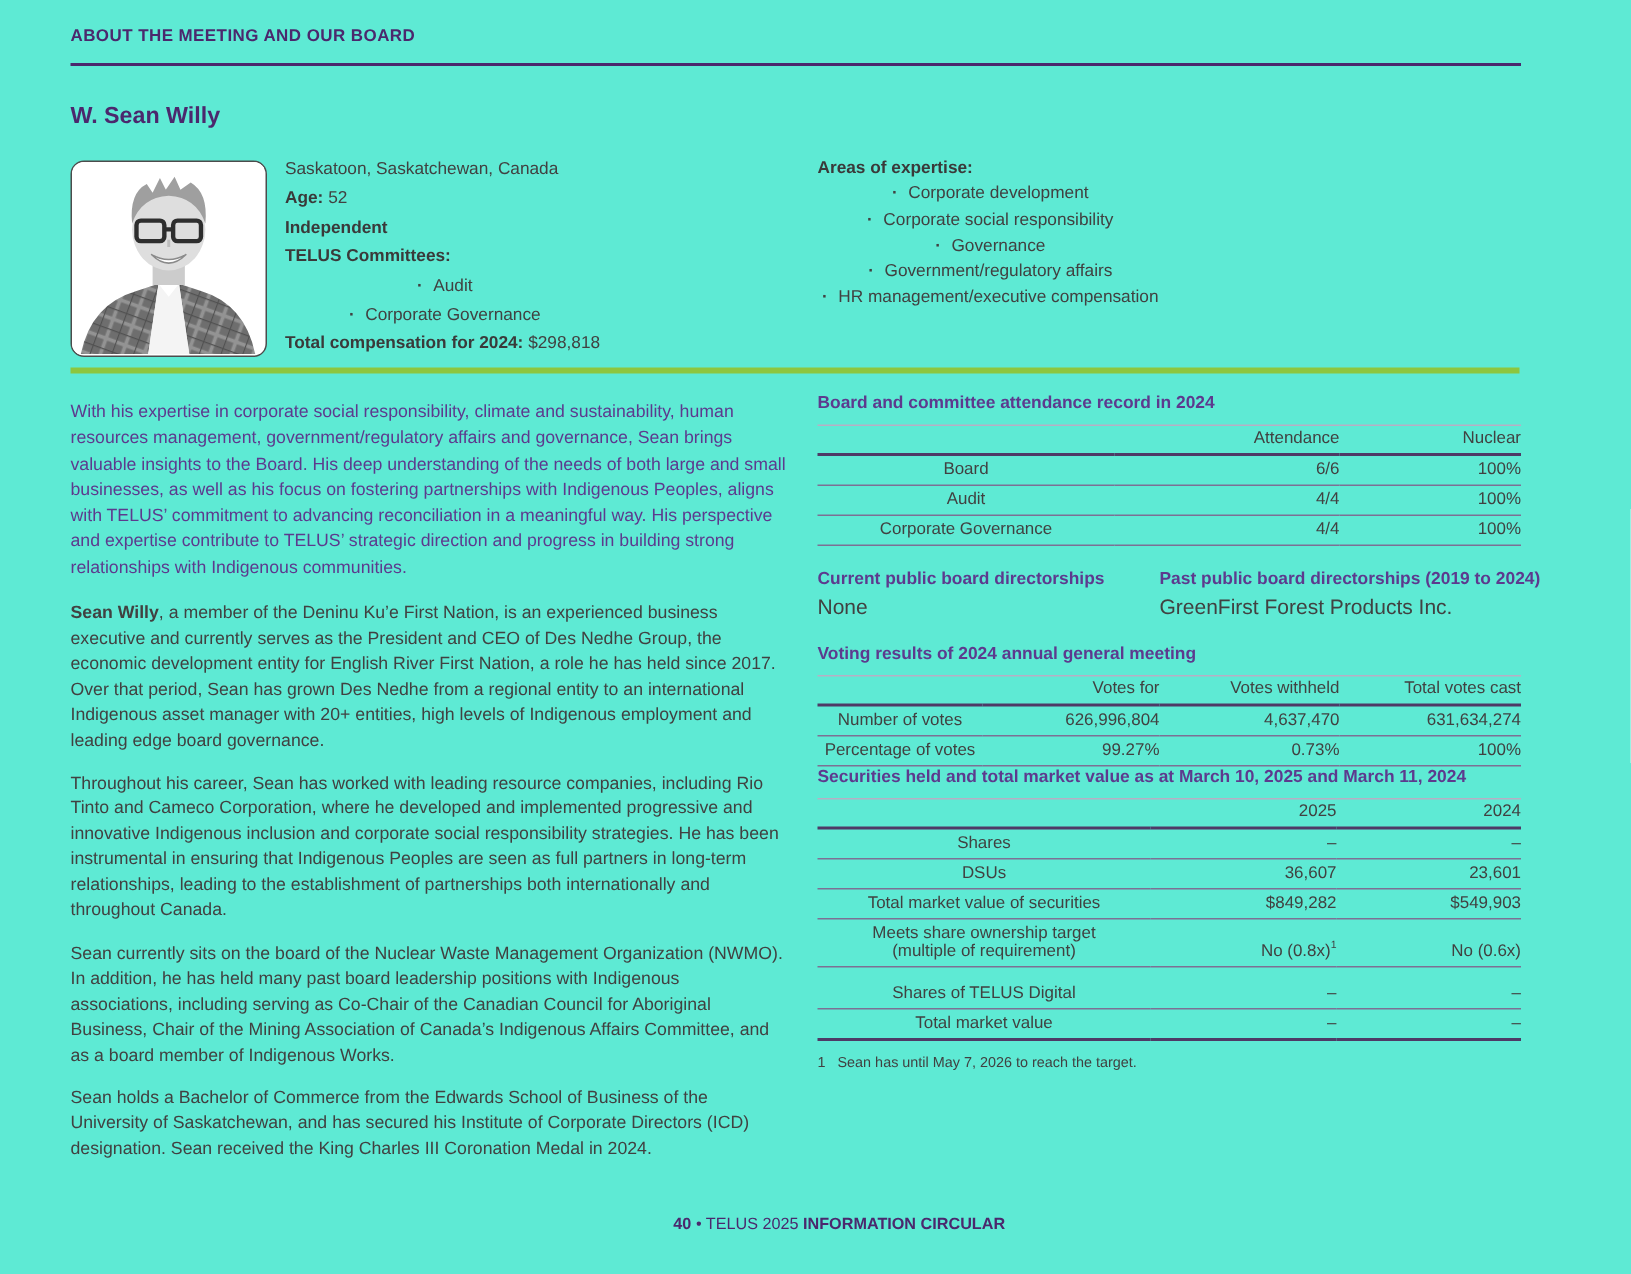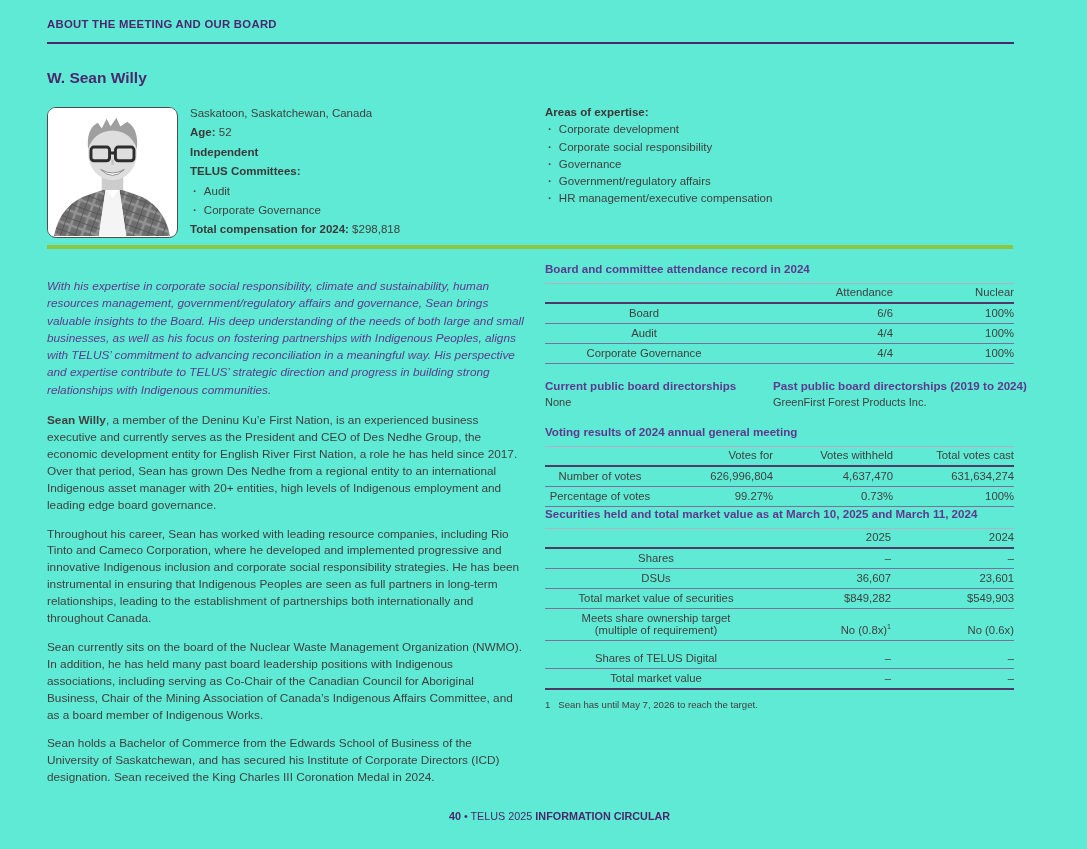--- a/index.html
+++ b/index.html
@@ -12,31 +12,31 @@
   .top-rule{position:absolute;left:47px;top:42px;width:967px;height:2px;background:var(--purple,#4B286D);}
 
   
   .name{position:absolute;left:47px;top:69px;margin:0;font-size:15.5px;font-weight:bold;color:var(--purple,#4B286D);}
   .photo{position:absolute;left:47px;top:107px;width:131px;height:131px;border:1.5px solid #4c4c4c;
     border-radius:9px;overflow:hidden;background:#fff;box-sizing:border-box;}
   .photo svg{display:block;}
   .profile{position:absolute;left:190px;top:104px;font-size:11.5px;line-height:19.4px;}
   .expertise{position:absolute;left:545px;top:104px;font-size:11.5px;line-height:17.3px;}
   .pl b{font-weight:bold;color:#3a3a3a;}
-  ul.bullets{list-style:none;margin:0;padding:0;}
+  ul.bullets{list-style:none;margin:0;padding:0;text-align:center;}
   ul.bullets li{padding-left:3px;}
   ul.bullets li::before{content:"·";font-weight:bold;margin-right:7px;}
   .profile ul.bullets li{line-height:19.4px;}
 
   
   .green-rule{position:absolute;left:47px;top:245px;width:966px;height:4px;background:var(--green,#8DC63F);}
 
   
   .left-col{position:absolute;left:47px;top:262px;width:477px;font-size:11.8px;line-height:16.9px;}
-  .highlight{margin:16px 0 13px 0;font-style:italic;color:var(--purple_mid,#5D3A8E);line-height:17.3px;}
+  .highlight{margin:4px 0 13px 0;color:var(--purple_mid,#5D3A8E);line-height:17.3px;}
   .left-col p.bp{margin:0 0 12px 0;}
   .left-col b{font-weight:bold;}
 
   
   .right-col{position:absolute;left:545px;top:262px;width:469px;font-size:11.3px;}
   .right-col h3{margin:0 0 8px 0;font-size:11.6px;font-weight:bold;color:var(--purple_mid,#5D3A8E);}
   table.t{width:469px;border-collapse:collapse;table-layout:fixed;font-size:11.3px;}
   table.t th{font-weight:normal;color:#414141;text-align:right;padding:2px 0 4px 0;
     border-top:1px solid var(--rule_light,#b7afc4);border-bottom:2px solid var(--rule_dark,#4e3a66);}
   table.t th.lbl{text-align:left;}
@@ -44,21 +44,21 @@
   table.t td.lbl{text-align:center;white-space:pre-line;}
   table.t td.num, table.t .num{text-align:right;}
   table.t tr.spacer-row td{border-bottom:none;height:8px;padding:0;}
   table.sec tbody tr:last-child td{border-bottom:2px solid var(--rule_dark,#4e3a66);}
   sup{font-size:7px;line-height:0;}
 
   .dirships{display:flex;margin:15px 0 17px 0;}
   .dcol{width:228px;}
   .dcol.past{flex:1;}
   .dcol h3{margin:0 0 4px 0;white-space:nowrap;}
-  .dval{font-size:11px;}
+  .dval{font-size:14px;}
 
   .mt{margin-top:17px;}
   .footnote{display:flex;gap:8px;margin-top:9px;font-size:9.6px;color:#414141;}
 
   
   .footer{position:absolute;left:0;right:0;top:810px;text-align:center;font-size:10.8px;
     color:var(--purple,#4B286D);}
   .footer b{font-weight:bold;}
 </style>
 </head>

